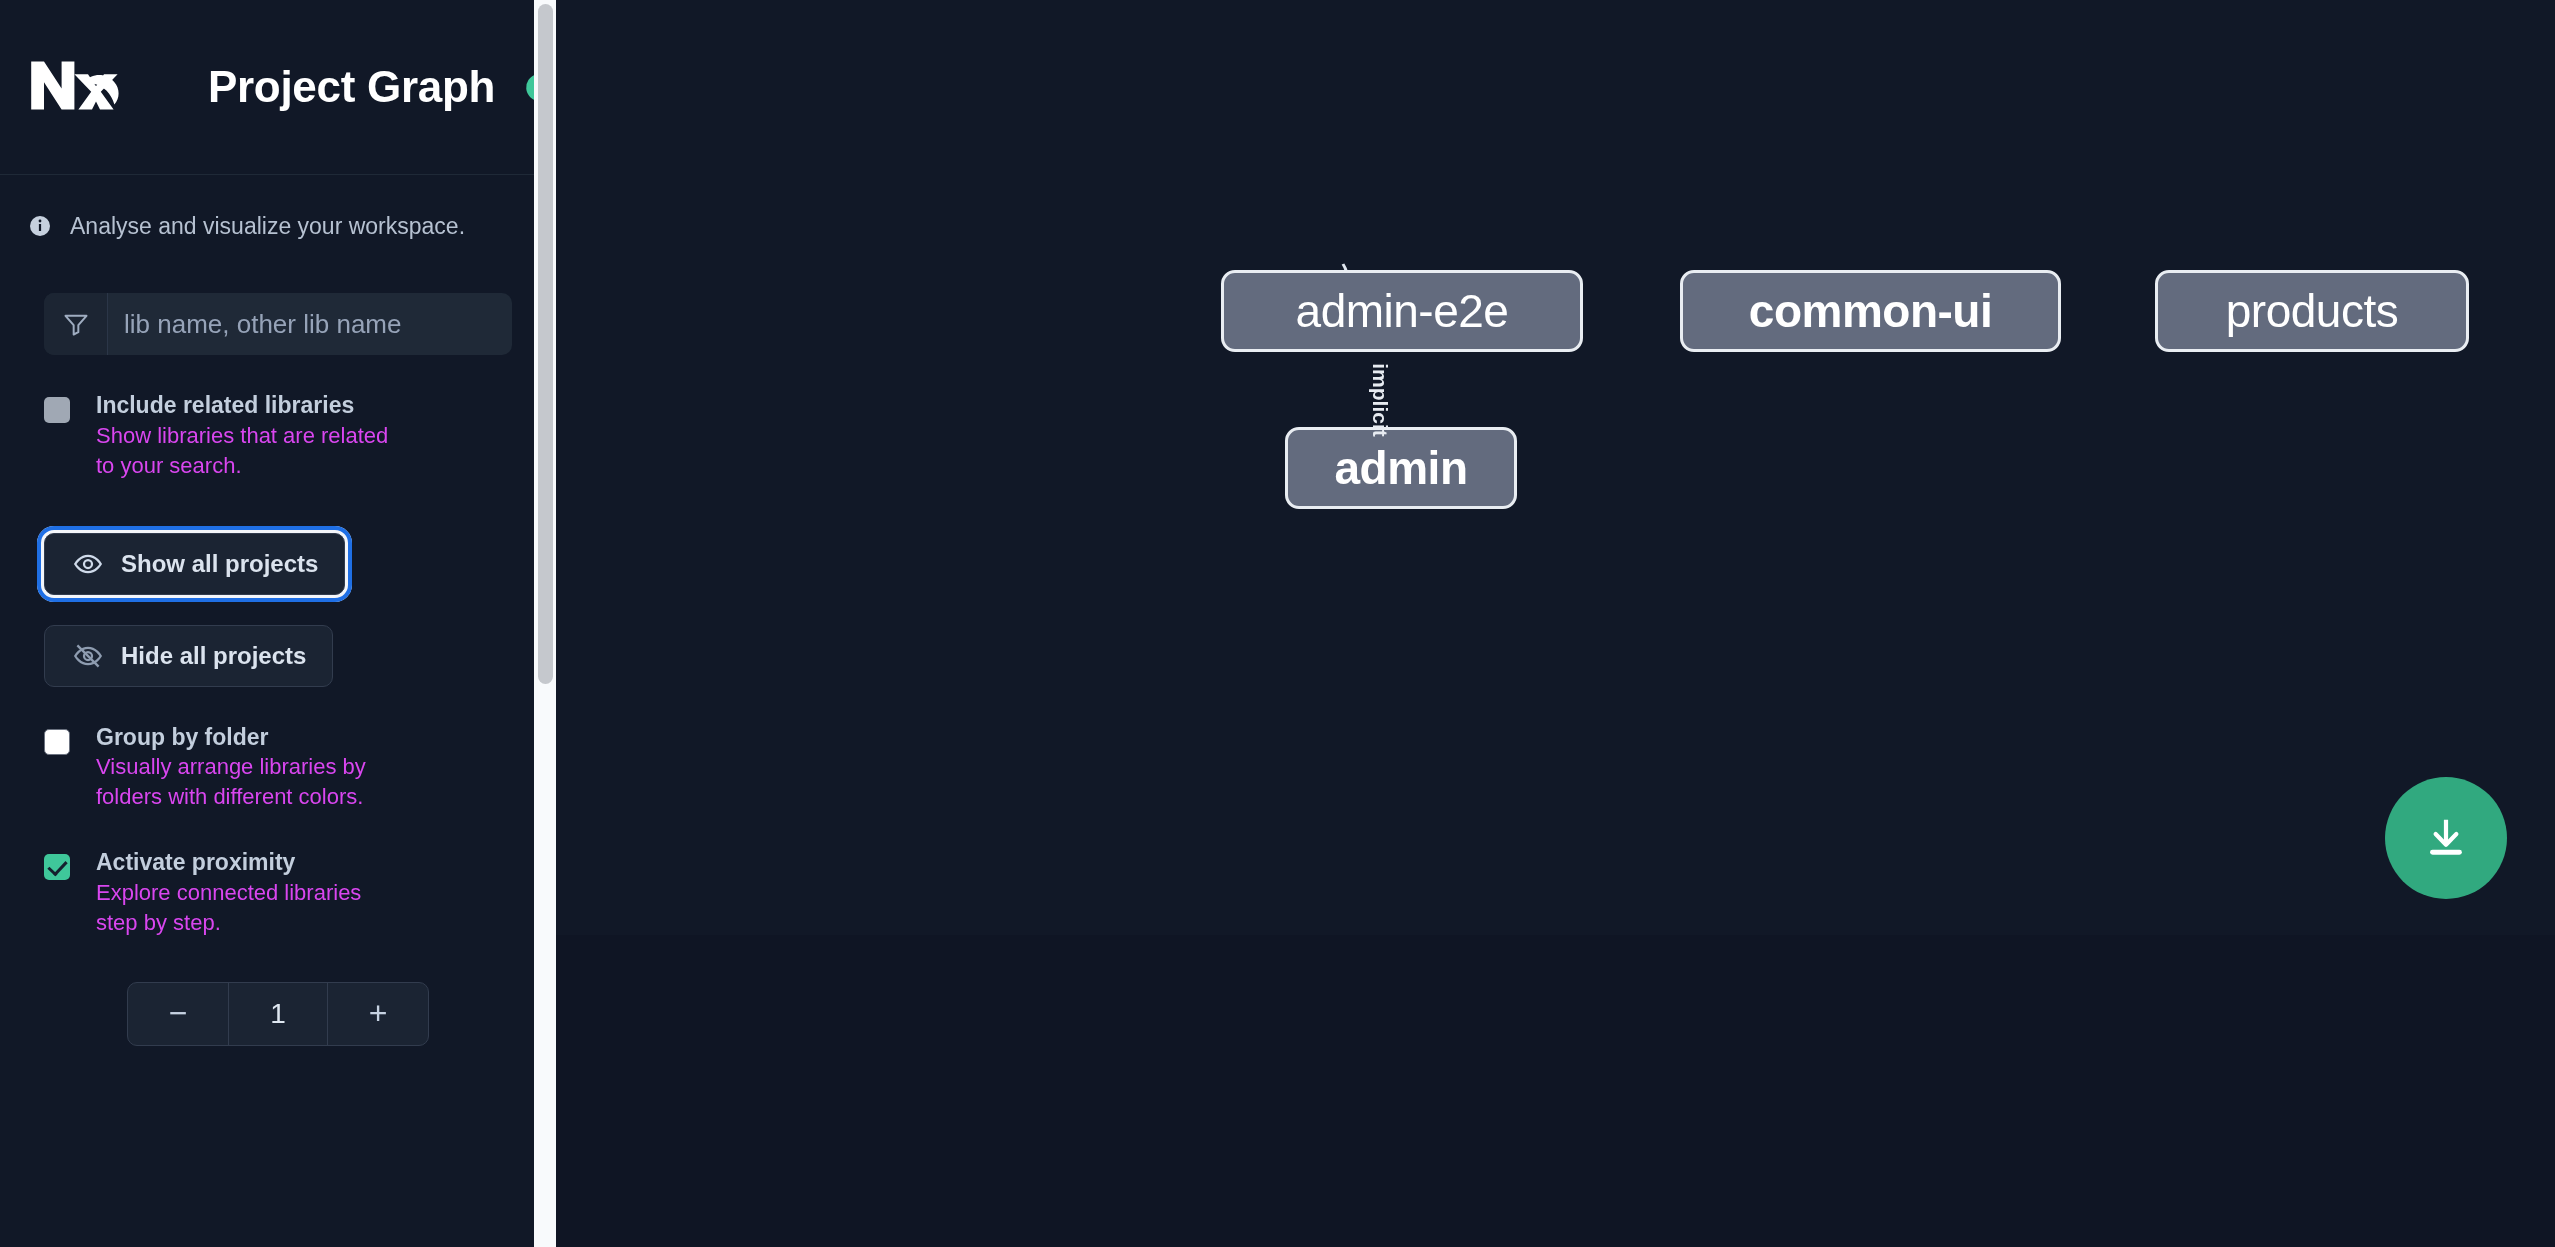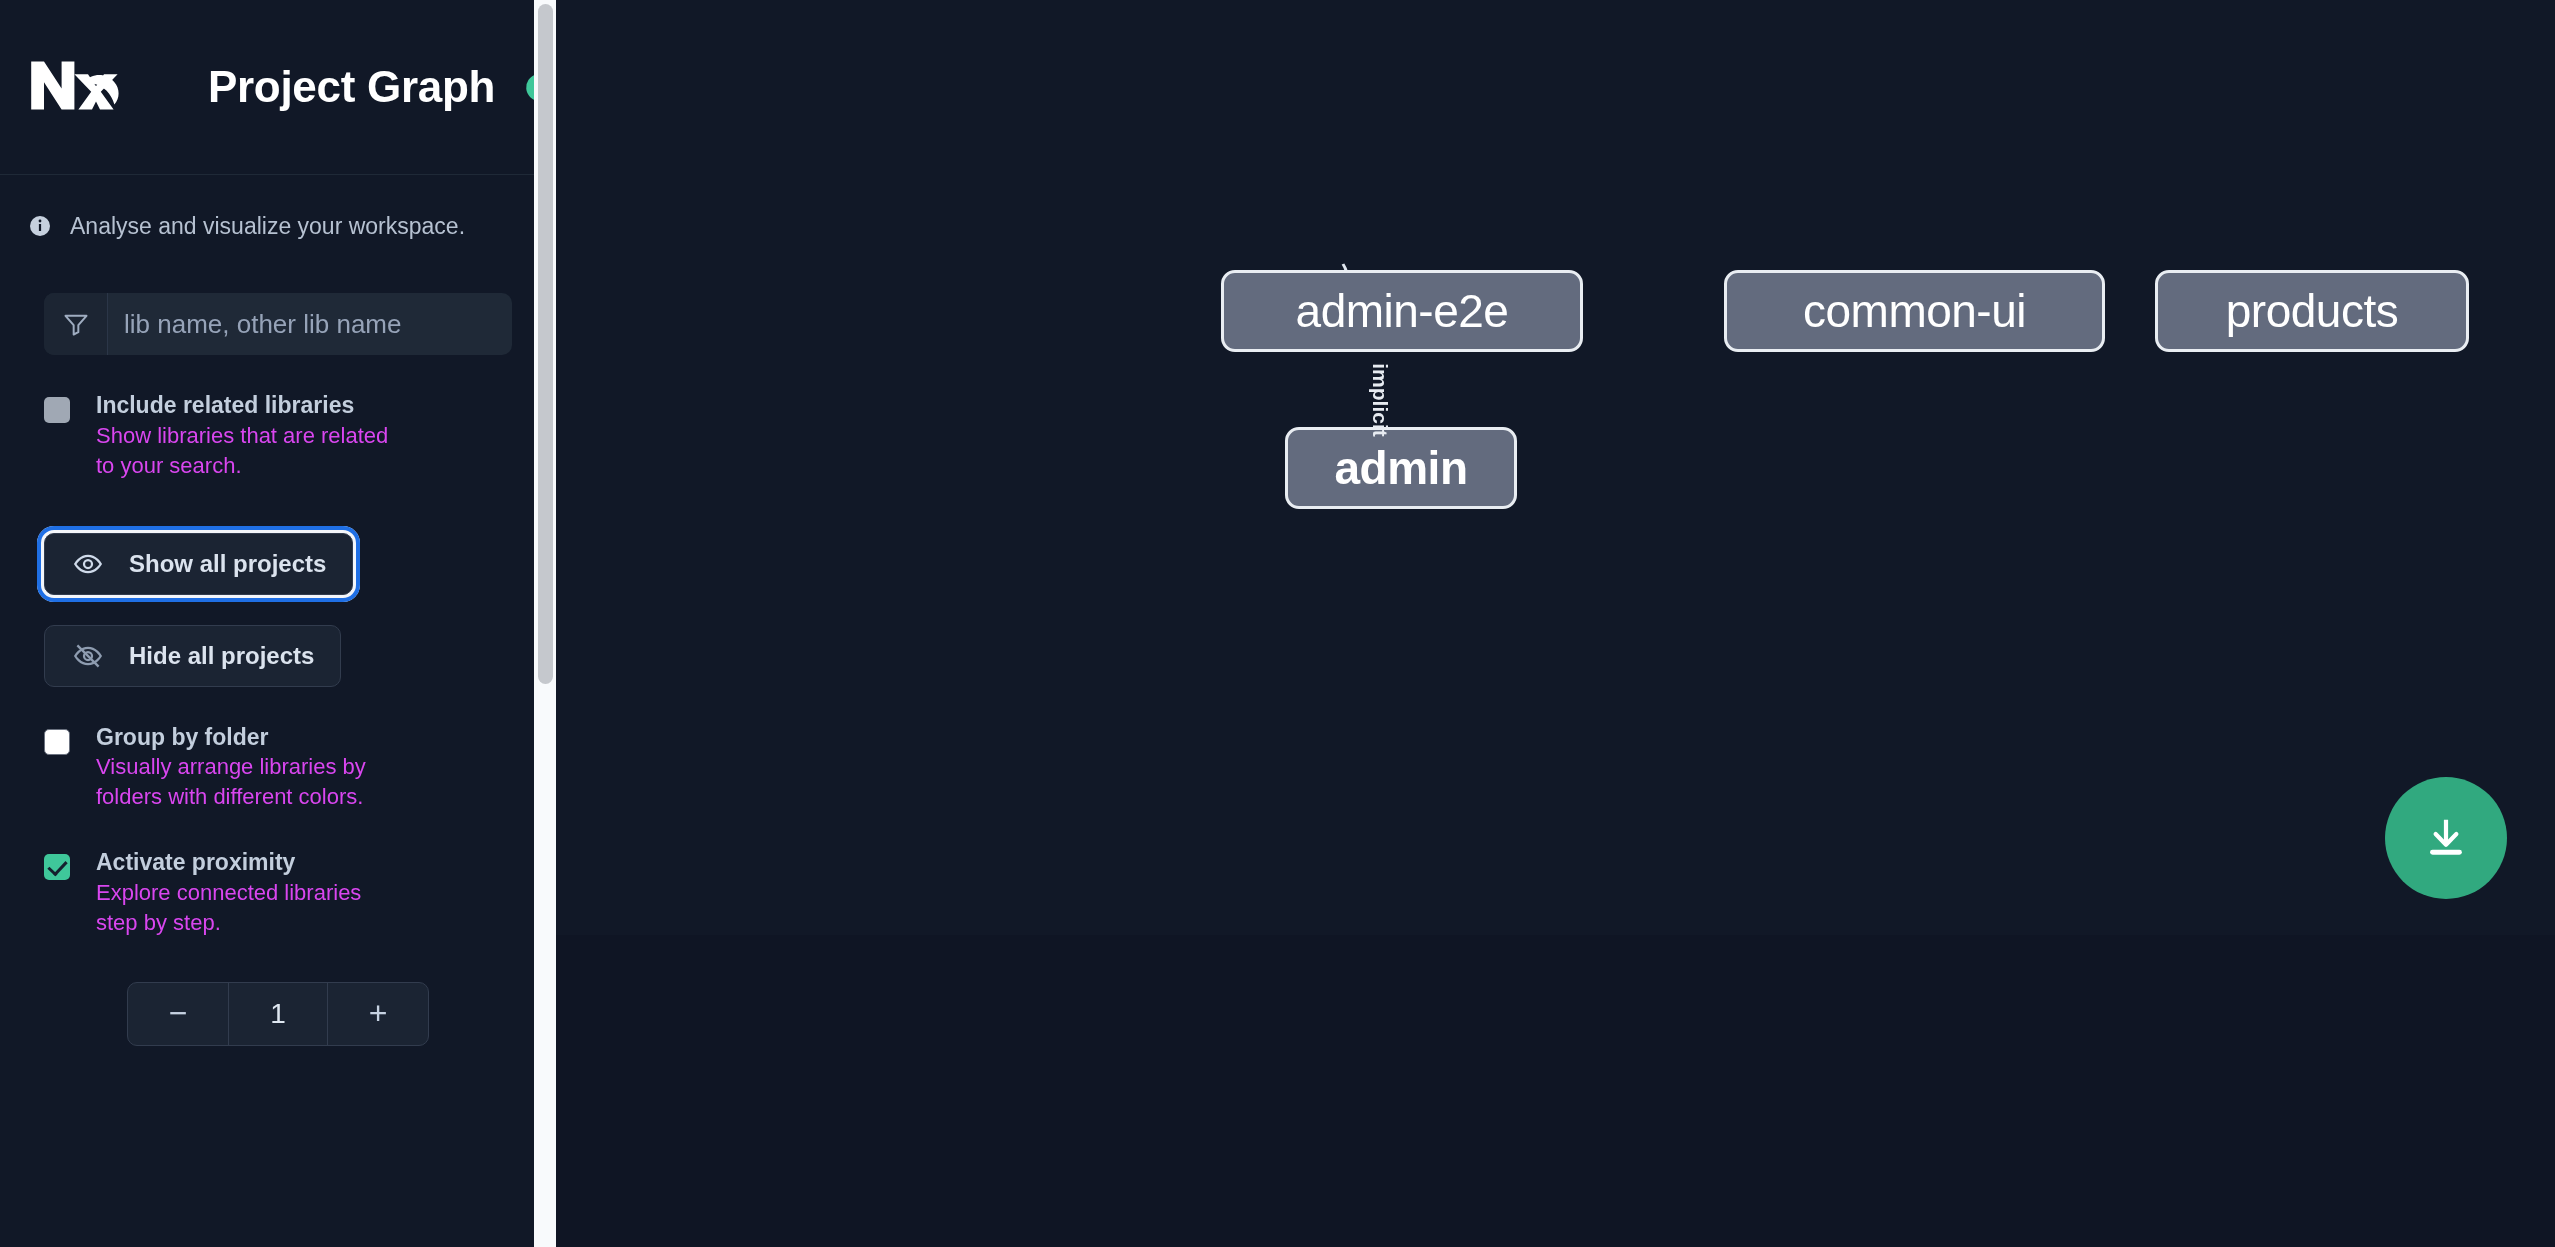--- a/index.html
+++ b/index.html
@@ -90,21 +90,21 @@
     border: solid #15212e; border-width: 0 3.5px 3.5px 0;
     transform: rotate(43deg);
   }
   .opt-text { flex: 1; }
   .opt-title { font-size: 23px; font-weight: 700; color: #c3cedd; line-height: 1.25; }
   .opt-desc { font-size: 22px; color: #d946ef; line-height: 1.36; margin-top: 1px; max-width: 306px; }
 
   
   .btn {
     position: relative;
-    display: flex; align-items: center; gap: 24px;
+    display: flex; align-items: center; gap: 16px;
     height: 62px;
     padding: 0 26px;
     border-radius: 10px;
     background: #1b2433;
     border: 1px solid #323c4e;
     color: #dbe3ee;
     font-size: 24px; font-weight: 700;
     cursor: pointer;
   }
   .btn-show { margin-top: 52px; }
@@ -302,21 +302,21 @@
         <marker id="arrow" viewBox="0 0 12 12" refX="9" refY="6" markerWidth="9" markerHeight="9" orient="auto-start-reverse">
           <path d="M0 0 L12 6 L0 12 z" fill="#dfe5ee"></path>
         </marker>
       </defs>
       <path d="M 787 352 C 797 372 790 400 805 426" fill="none" stroke="#dfe5ee" stroke-width="3" marker-end="url(#arrow)"></path>
       <path d="M 2128 352 C 2138 372 2131 400 2146 426" fill="none" stroke="#dfe5ee" stroke-width="3" marker-end="url(#arrow)"></path>
     </svg>
 
     <div id="nodes">
         <div class="node" style="left: 665px; top: 270px; width: 362px; height: 82px;">admin-e2e</div>
-        <div class="node" style="left: 1168px; top: 270px; width: 381px; height: 82px;">common-ui</div>
+        <div class="node" style="left: 1124px; top: 270px; width: 381px; height: 82px; font-weight: bold;">common-ui</div>
         <div class="node" style="left: 1599px; top: 270px; width: 314px; height: 82px;">products</div>
         <div class="node" style="left: 729px; top: 427px; width: 232px; height: 82px; font-weight: bold;">admin</div>
       </div>
     <div id="edge-labels">
         <span class="edge-label" style="left: 787px; top: 388px;">implicit</span>
       </div>
 
     <button id="fab" style="background: rgb(49, 169, 127);">
       <span>
         <svg viewBox="0 0 24 24" width="46" height="46" aria-hidden="true">

